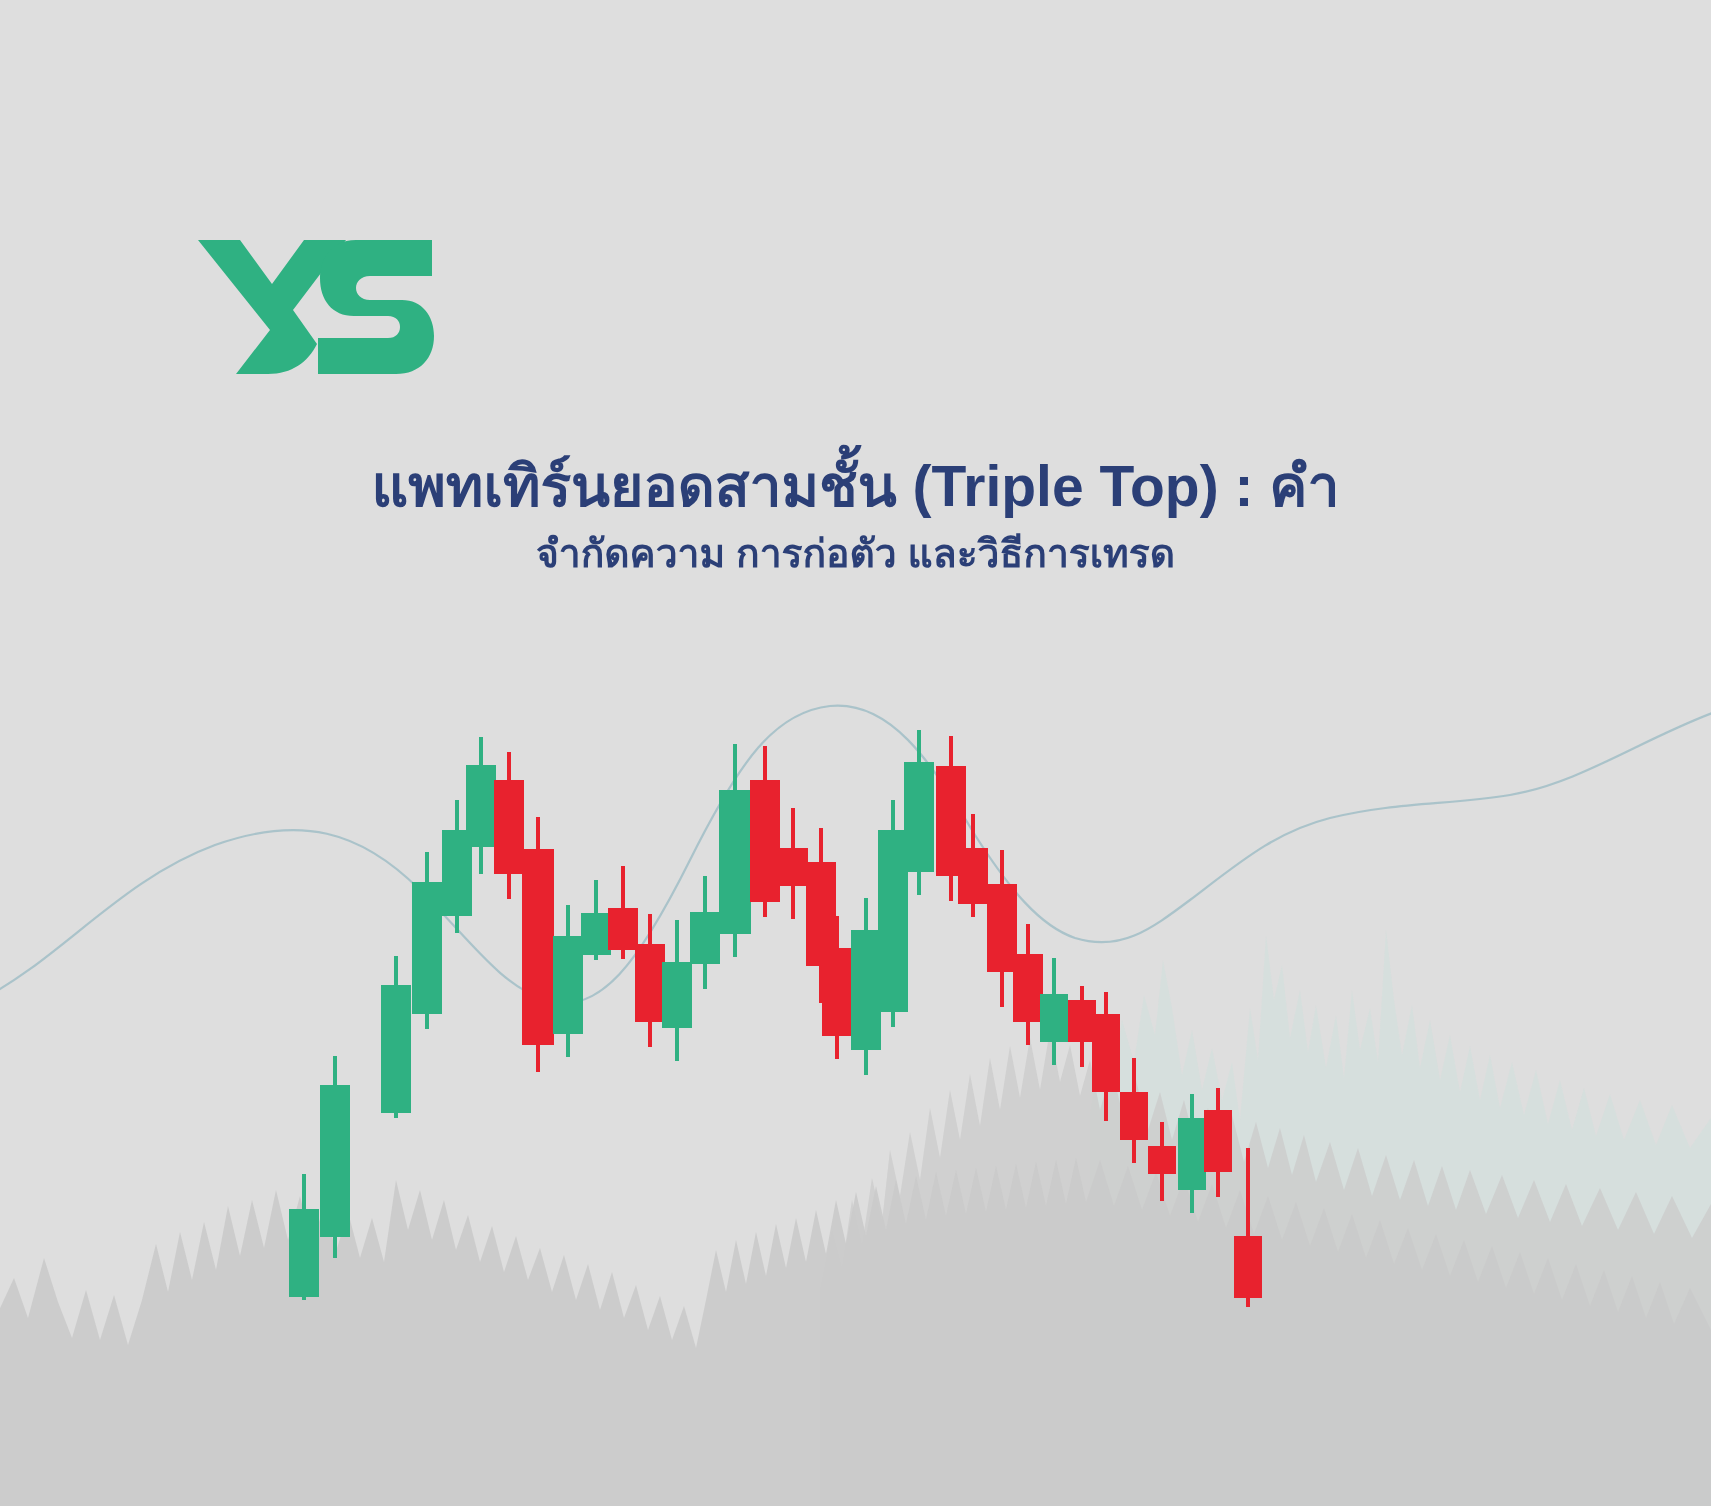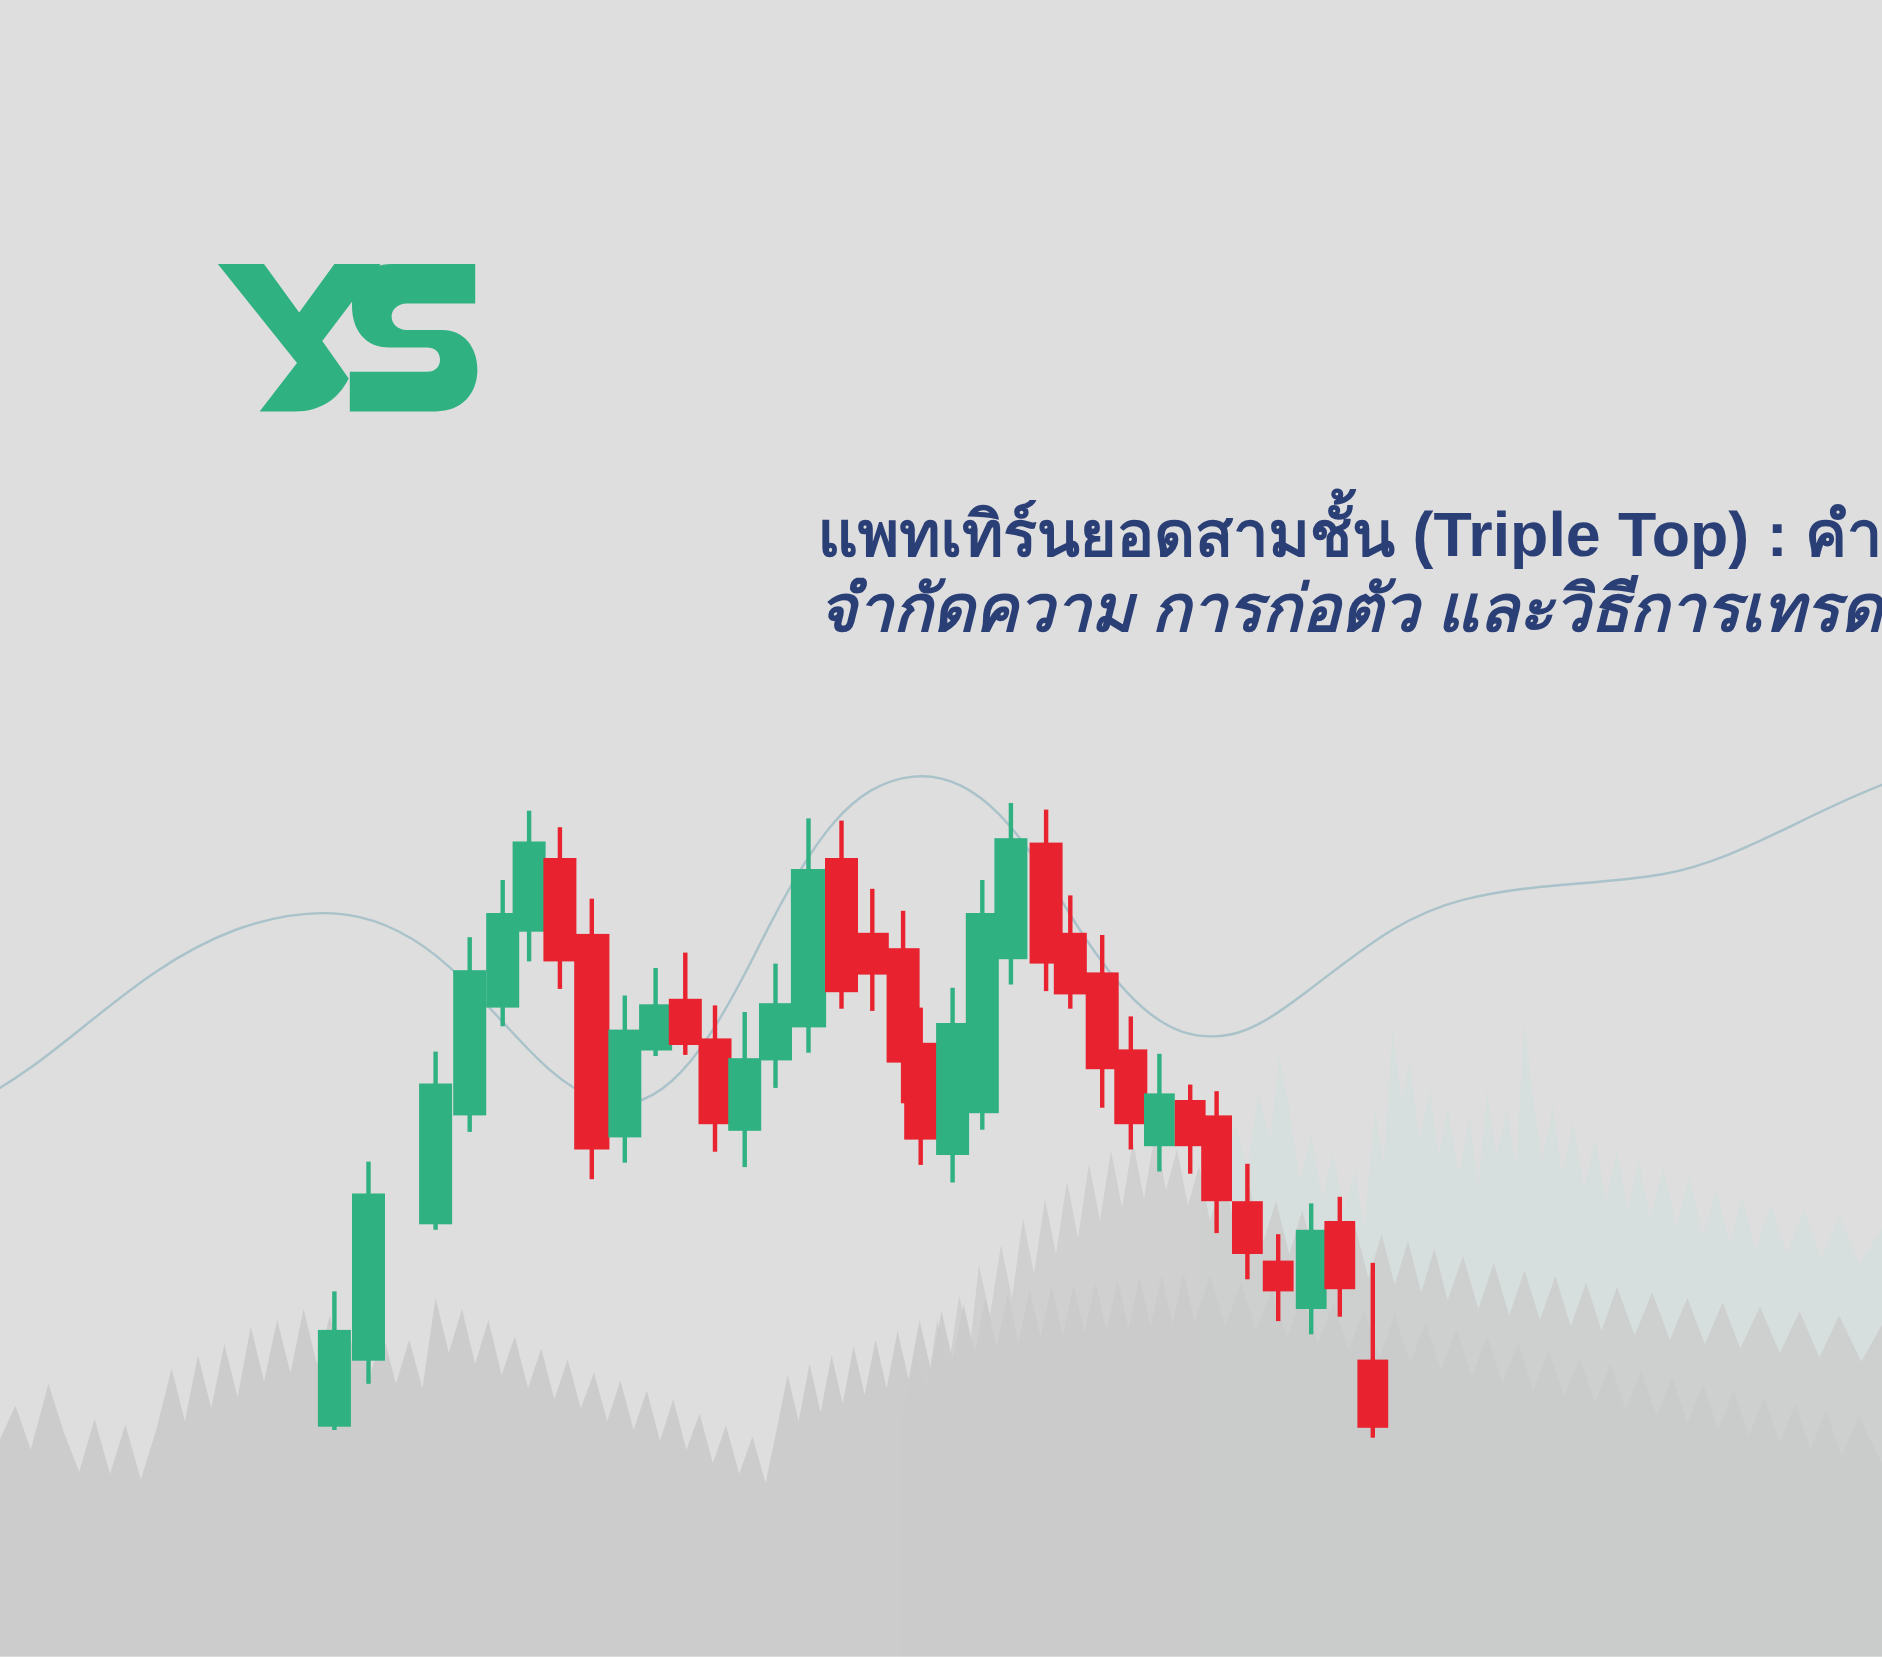--- a/index.html
+++ b/index.html
@@ -23,23 +23,22 @@
     text-align:center;
     pointer-events:none;
   }
   .title-line{
     color:#2b3f77;
     font-weight:bold;
     font-size:57px;
     line-height:68px;
     letter-spacing:0px;
     white-space:nowrap;
-    text-align:right;
   }
-  #title-line-2{font-size:59px;font-style:italic;}
+  #title-line-2{font-size:39px;}
 </style>
 </head>
 <body>
 
 <div id="stage">
 
   <svg id="chart-art" viewBox="0 0 1711 1506" preserveAspectRatio="none">
 
     <g>
       <path d="M -20 1000

